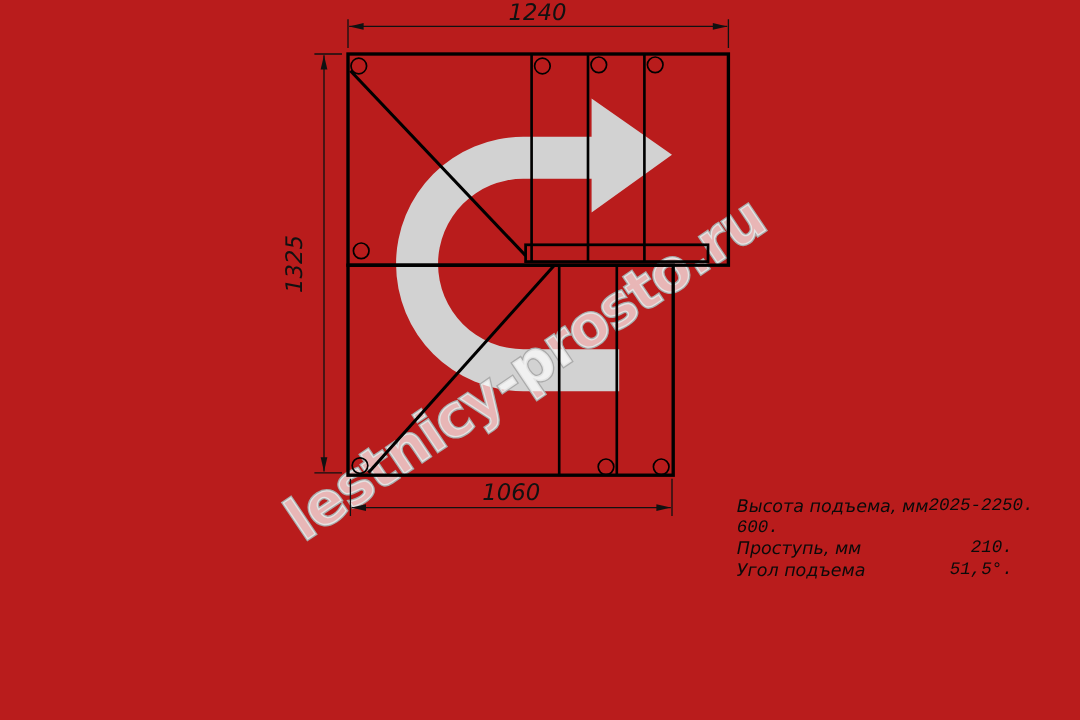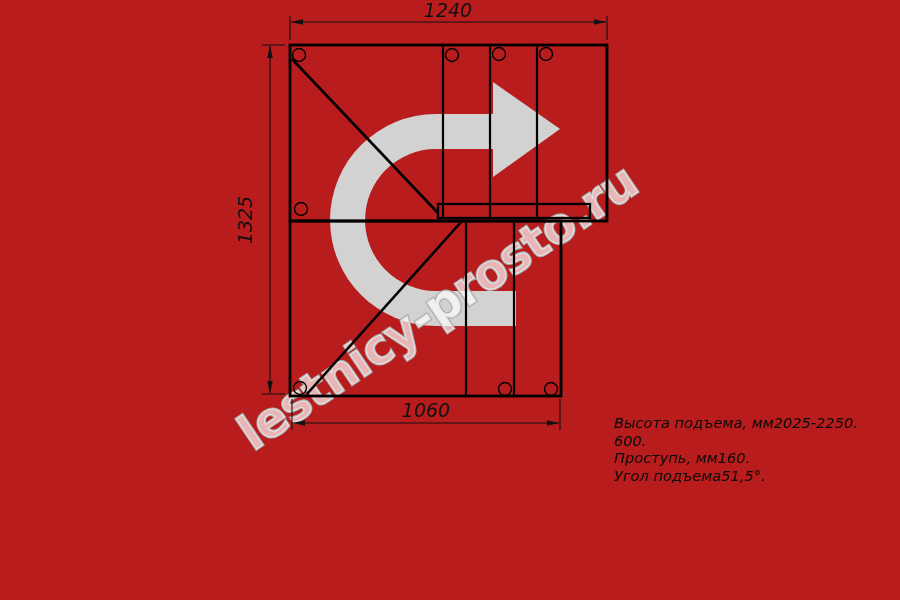--- a/index.html
+++ b/index.html
@@ -17,23 +17,23 @@
     font-weight:bold;font-size:49px;
     fill:rgba(255,255,255,0.68);
     stroke:#ababab;stroke-width:2.2px;
     paint-order:stroke;
     letter-spacing:-1px;
   }
   .specs{
     position:absolute;left:614px;top:414px;width:230px;
     font-style:italic;font-size:14.6px;line-height:17.5px;color:#0a0a0a;
   }
-  .spec-row{display:flex;justify-content:flex-start;white-space:nowrap;}
+  .spec-row{display:flex;justify-content:space-between;white-space:nowrap;}
   .spec-label{text-align:left;}
-  .spec-value{text-align:right;}
+  .spec-value{text-align:right;font-family:Liberation Mono, monospace;}
 </style>
 </head>
 <body>
 
 <div class="page">
 
   <svg class="drawing-svg" viewBox="0 0 900 600">
 
     <g>
       <path d="M 436 114
@@ -97,21 +97,21 @@
   <div class="specs">
     <div class="spec-row">
       <span class="spec-label">Высота подъема, мм</span>
       <span class="spec-value">2025-2250.</span>
     </div>
     <div class="spec-row">
       <span class="spec-value">600.</span>
     </div>
     <div class="spec-row">
       <span class="spec-label">Проступь, мм</span>
-      <span class="spec-value">160.</span>
+      <span class="spec-value">210.</span>
     </div>
     <div class="spec-row">
       <span class="spec-label">Угол подъема</span>
       <span class="spec-value">51,5°.</span>
     </div>
   </div>
 
 </div>
 
 </body></html>

